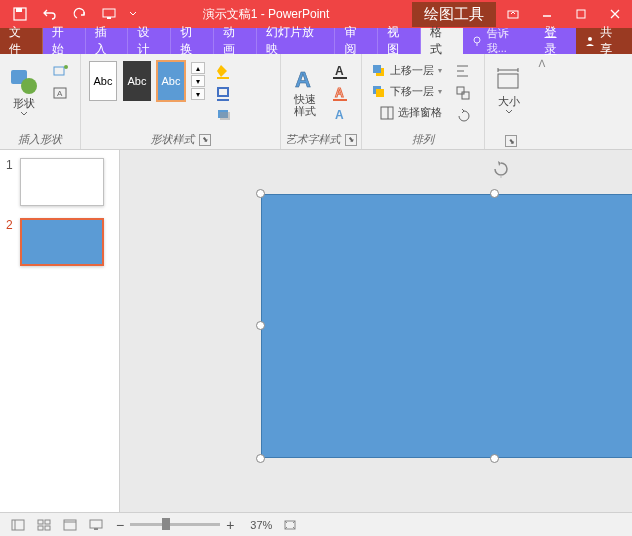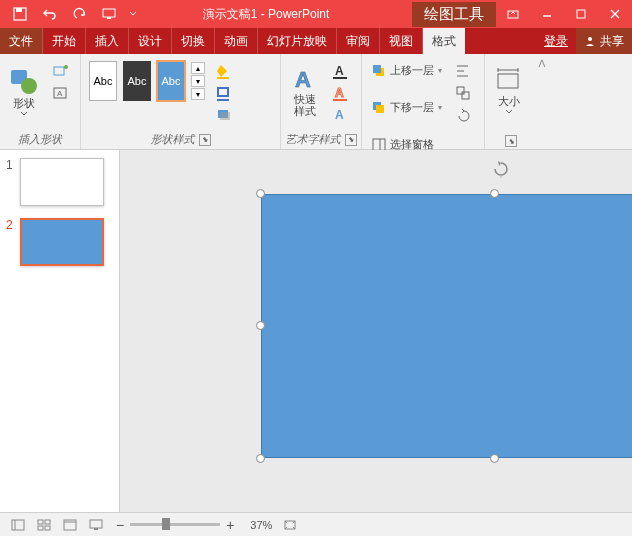--- a/index.html
+++ b/index.html
@@ -6,21 +6,21 @@
 body { width: 632px; height: 536px; background: #fff; overflow: hidden; font-size: 12px; }
 
 .titlebar { height: 28px; background: #ef4444; display: flex; align-items: center; color: #fff; }
 .qat { display: flex; align-items: center; gap: 2px; padding-left: 6px; }
 .qat-btn { width: 28px; height: 24px; display: flex; align-items: center; justify-content: center; cursor: pointer; }
 .title-center { flex: 1; text-align: center; font-size: 12px; padding-right: 20px; }
 .tool-context { background: #9a3a22; padding: 3px 12px; font-size: 15px; }
 .win-controls { display: flex; }
 .win-btn { width: 34px; height: 28px; display: flex; align-items: center; justify-content: center; cursor: pointer; }
 
-.tabs { height: 26px; background: #b91c1c; display: flex; align-items: stretch; color: #fff; font-size: 12px; }
+.tabs { height: 26px; background: #8b5cf6; display: flex; align-items: stretch; color: #fff; font-size: 12px; }
 .tab { padding: 4px 9px; cursor: pointer; display: flex; align-items: center; border-right: 1px solid rgba(255,255,255,0.2); }
 .tab.file { background: #9a3a22; }
 .tab.active { background: #f1f1f1; color: #444; border: none; }
 .tab-spacer { flex: 1; }
 .tab-tell { display: flex; align-items: center; padding: 0 8px; font-size: 11px; opacity: 0.85; }
 .tab-right { display: flex; align-items: center; padding: 0 8px; gap: 4px; text-decoration: underline; }
 .share-btn { background: #9a3a22; padding: 3px 8px; display: flex; align-items: center; gap: 4px; }
 
 .ribbon { height: 96px; background: #f1f1f1; border-bottom: 1px solid #d0d0d0; display: flex; }
 .rgroup { border-right: 1px solid #d8d8d8; display: flex; flex-direction: column; padding: 3px 4px 0; }
@@ -28,21 +28,21 @@
 .rgroup-label { text-align: center; font-size: 11px; color: #666; padding: 2px 0; display: flex; justify-content: center; align-items: center; gap: 4px; font-style: italic; }
 .big-btn { display: flex; flex-direction: column; align-items: center; justify-content: center; width: 40px; height: 68px; cursor: pointer; font-size: 11px; color: #444; }
 .gallery { display: flex; gap: 6px; align-items: center; padding: 4px; }
 .gitem { width: 28px; height: 40px; border: 1px solid #b0b0b0; display: flex; align-items: center; justify-content: center; font-size: 11px; cursor: pointer; background: #fff; }
 .gitem.dark { background: #3a3a3a; color: #fff; border-color: #3a3a3a; }
 .gitem.blue { background: #5b9bd5; color: #fff; border-color: #3f7bb0; outline: 2px solid #f0a060; outline-offset: -1px; }
 .gallery-arrows { width: 14px; display: flex; flex-direction: column; gap: 1px; }
 .ga-btn { height: 12px; border: 1px solid #c0c0c0; background: #fcfcfc; font-size: 8px; display: flex; align-items: center; justify-content: center; cursor: pointer; }
 .small-col { display: flex; flex-direction: column; gap: 2px; padding: 4px 2px; }
 .small-btn { width: 28px; height: 20px; cursor: pointer; display: flex; align-items: center; justify-content: center; }
-.arrange-list { display: flex; flex-direction: column; gap: 18px; padding: 4px 2px; font-size: 11px; color: #444; }
+.arrange-list { display: flex; flex-direction: column; gap: 2px; padding: 4px 2px; font-size: 11px; color: #444; align-items: flex-end; }
 .arrange-item { display: flex; align-items: center; gap: 4px; padding: 2px 4px; cursor: pointer; white-space: nowrap; }
 .arrange-side { display: flex; flex-direction: column; gap: 2px; padding: 4px 2px; }
 .dialog-launcher { width: 12px; height: 12px; border: 1px solid #999; font-size: 8px; display: flex; align-items: center; justify-content: center; cursor: pointer; }
 
 .workspace { display: flex; height: 362px; background: #eaeaea; }
 .thumbs { width: 120px; background: #fff; border-right: 1px solid #d0d0d0; padding: 8px 6px; overflow-y: auto; }
 .thumb-row { display: flex; gap: 4px; margin-bottom: 12px; }
 .thumb-num { width: 10px; font-size: 12px; color: #555; }
 .thumb-num.sel { color: #d04420; }
 .thumb { width: 84px; height: 48px; background: #fff; border: 1px solid #c0c0c0; box-shadow: 0 1px 3px rgba(0,0,0,0.2); cursor: pointer; }
@@ -133,20 +133,27 @@
   <div class="tab">开始</div>
   <div class="tab">插入</div>
   <div class="tab">设计</div>
   <div class="tab">切换</div>
   <div class="tab">动画</div>
   <div class="tab">幻灯片放映</div>
   <div class="tab">审阅</div>
   <div class="tab">视图</div>
   <div class="tab active">格式</div>
   <div class="tab-spacer"></div>
+  <div class="tab-tell">
+    <svg width="12" height="12">
+        <circle cx="6" cy="5" r="3" fill="none" stroke="#fff"></circle>
+        <line x1="6" y1="8" x2="6" y2="11" stroke="#fff"></line>
+      </svg>
+    <span style="margin-left:4px">告诉我...</span>
+  </div>
   <div class="tab-right">登录</div>
   <div class="share-btn">
     <svg width="12" height="12">
         <circle cx="6" cy="4" r="2" fill="#fff"></circle>
         <path d="M2 11 Q6 7 10 11" fill="#fff"></path>
       </svg>
     <span>共享</span>
   </div>
 </div>
 

